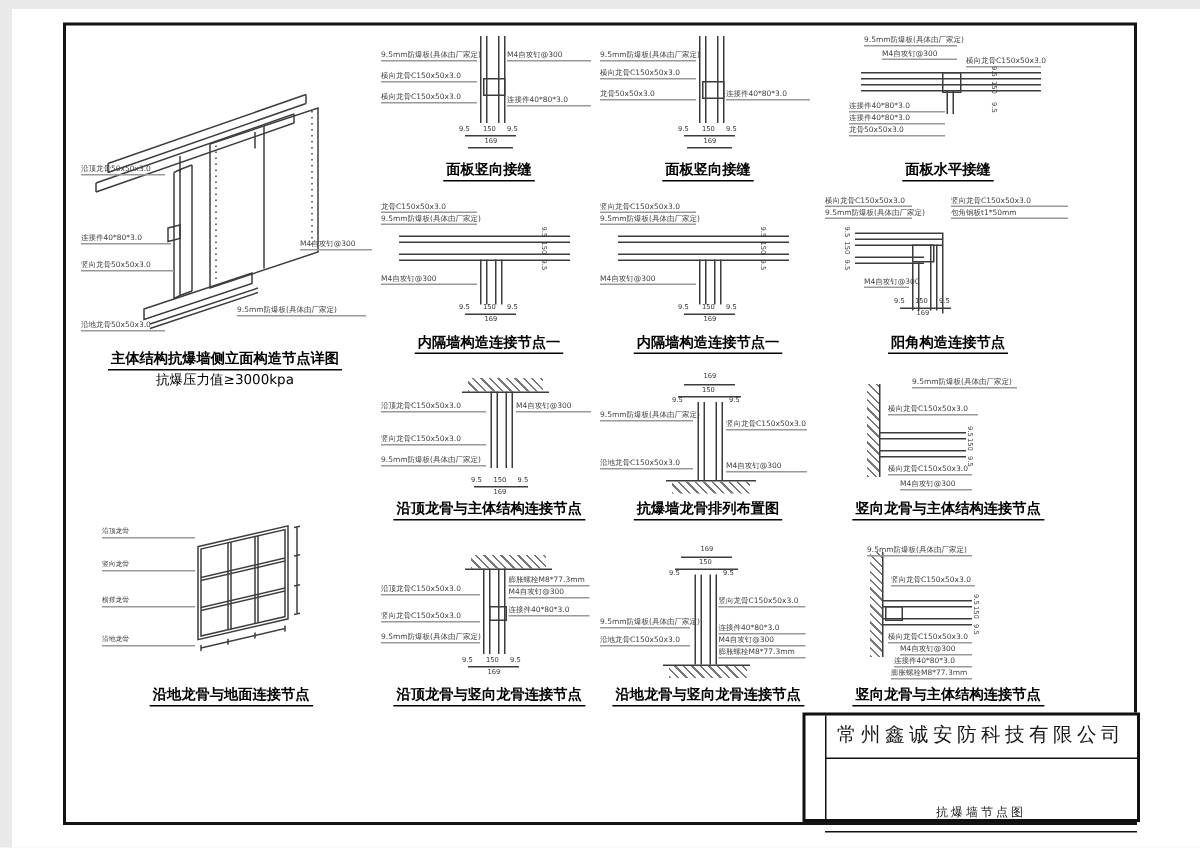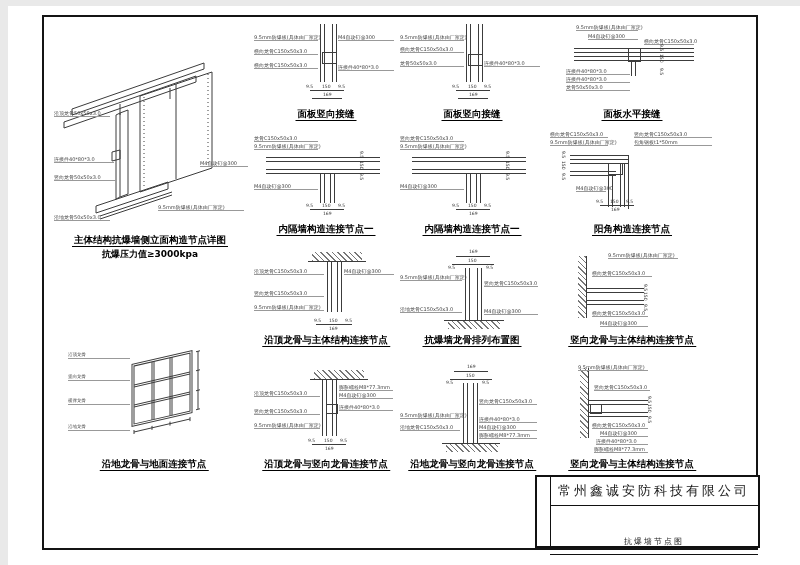--- a/index.html
+++ b/index.html
@@ -9,21 +9,21 @@
   
   .detail{position:absolute;}
   .vl{position:absolute;width:1px;background:#3c3c3c;}
   .hl{position:absolute;height:1px;background:#3c3c3c;}
   .rect{position:absolute;border:1px solid #3c3c3c;}
   .hatch{position:absolute;background:repeating-linear-gradient(45deg,#777 0,#777 1px,transparent 1px,transparent 4px);}
   .lbl{position:absolute;font-size:5px;line-height:6px;color:#444;border-bottom:1px solid #999;white-space:nowrap;}
   .dim{position:absolute;font-size:4.5px;line-height:5px;color:#333;white-space:nowrap;}
   .dimv{position:absolute;font-size:4.5px;line-height:5px;color:#333;white-space:nowrap;transform:rotate(90deg);transform-origin:left top;}
   .cap{position:absolute;font-weight:bold;font-size:9.5px;line-height:11px;color:#000;border-bottom:1.2px solid #000;padding:0 2px 1px 2px;white-space:nowrap;transform:translateX(-50%);}
-  .cap2{position:absolute;font-weight:bold;font-size:9px;line-height:11px;color:#000;white-space:nowrap;transform:translateX(-50%);}
+  .cap2{position:absolute;font-weight:normal;font-size:9px;line-height:11px;color:#000;white-space:nowrap;transform:translateX(-50%);}
   svg{position:absolute;left:0;top:0;}
   svg line,svg polygon,svg path,svg rect{stroke:#3c3c3c;stroke-width:1;fill:none;}
   
   .tb{position:absolute;left:527px;top:469px;width:221px;height:69px;border:2px solid #111;background:#fff;}
   .tb-strip{position:absolute;left:0;top:0;width:13px;height:100%;border-right:1px solid #111;}
   .tb-r1{position:absolute;left:13px;top:0;right:0;height:28px;border-bottom:1px solid #111;text-align:center;line-height:28px;font-size:13px;letter-spacing:3px;color:#1a1a1a;}
   .tb-r2{position:absolute;left:13px;top:28px;right:0;height:25px;border-bottom:1px solid #111;text-align:center;line-height:25px;font-size:8px;letter-spacing:2px;color:#222;margin-top:24px;}
 </style>
 </head>
 <body>

